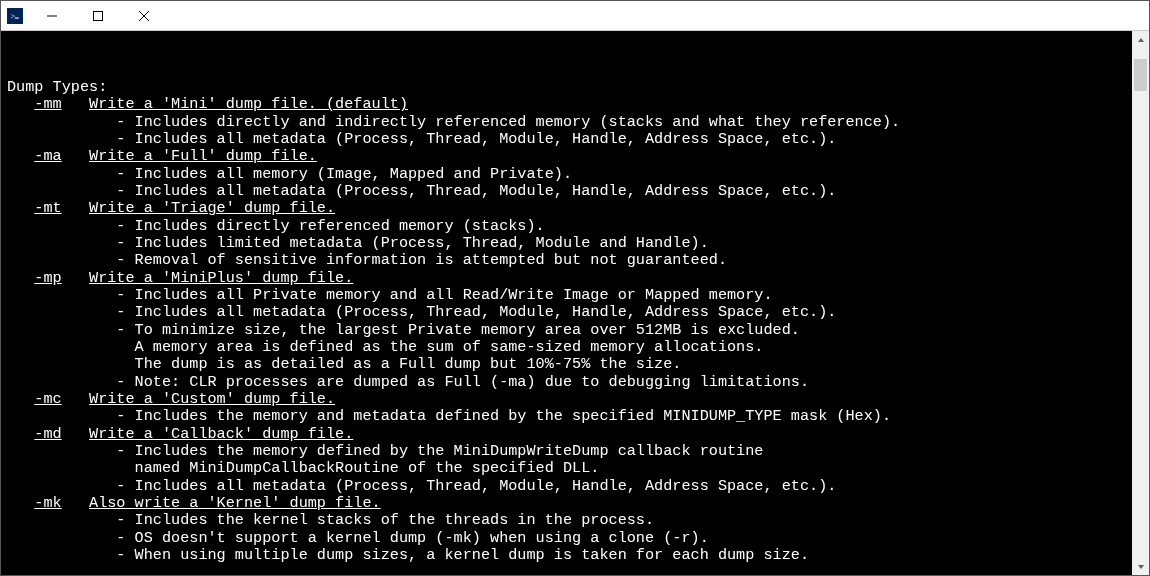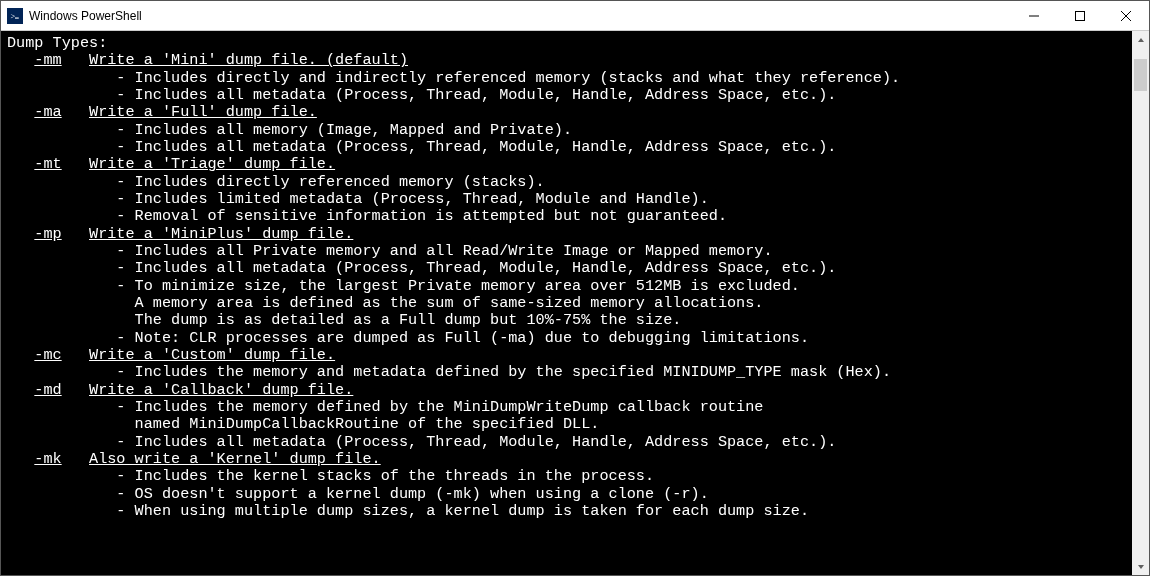--- a/index.html
+++ b/index.html
@@ -65,20 +65,21 @@
     }
     .console {
       flex: 1;
       padding: 4px 6px;
       color: #fff;
       font-family: 'Consolas', 'Courier New', monospace;
       font-size: 15.2px;
       line-height: 1.14;
       white-space: pre;
       overflow: hidden;
+      margin-top: 44px;
     }
     .scrollbar {
       width: 17px;
       background: #f0f0f0;
       position: relative;
     }
     .scrollbar-thumb {
       position: absolute;
       top: 28px;
       left: 2px;
@@ -109,21 +110,20 @@
 <body>
 
 <div class="window">
   <div class="titlebar">
     <div class="titlebar-icon">
       <svg viewBox="0 0 16 16">
           <text x="2" y="12" font-size="11" fill="#fff" font-family="Consolas">&gt;</text>
           <rect x="8" y="10" width="5" height="1.5" fill="#fff"></rect>
         </svg>
     </div>
-    <div class="titlebar-title">Windows PowerShell</div>
     <div class="win-controls">
       <button class="win-btn">
         <svg viewBox="0 0 10 10">
             <line x1="0" y1="5" x2="10" y2="5" stroke="#000" stroke-width="1"></line>
           </svg>
       </button>
       <button class="win-btn">
         <svg viewBox="0 0 10 10">
             <rect x="0.5" y="0.5" width="9" height="9" fill="none" stroke="#000" stroke-width="1"></rect>
           </svg>

